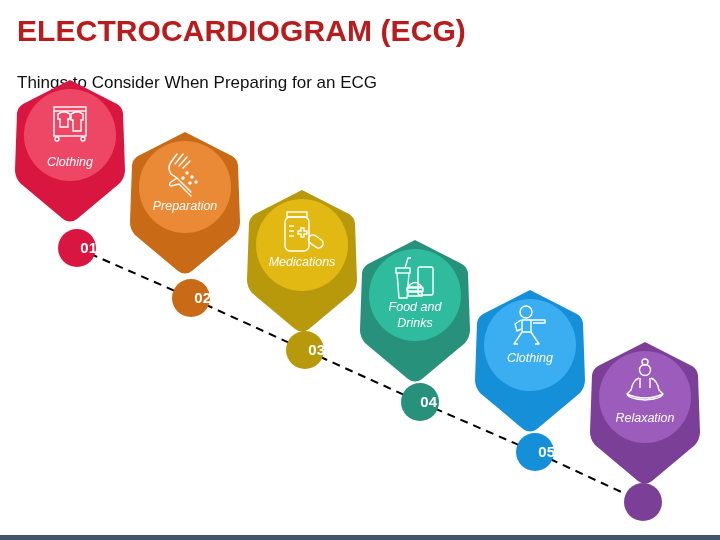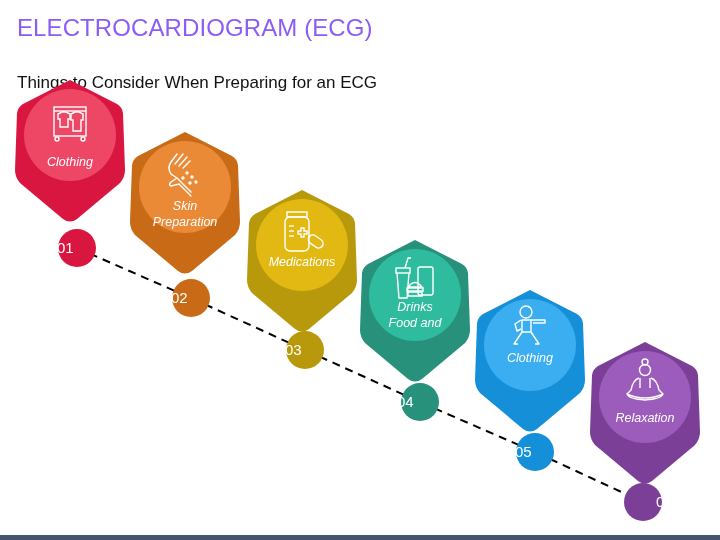--- a/index.html
+++ b/index.html
@@ -1,22 +1,22 @@
 <!DOCTYPE html>
 <html><head>
   <meta charset="utf-8">
   <style>
     html, body { margin:0; padding:0; }
     body { width:720px; height:540px; position:relative; overflow:hidden; background:#ffffff; font-family:"Liberation Sans", sans-serif; }
-    .title { position:absolute; left:17px; top:14px; font-size:24px; font-weight:normal; color:#8b5cf6; letter-spacing:0.1px; }
+    .title { position:absolute; left:17px; top:14px; font-size:30px; font-weight:bold; color:#b91c1c; letter-spacing:0.1px; }
     .subtitle { position:absolute; left:17px; top:49px; font-size:17px; color:#111;margin-top:24px; }
     .bottom-bar { position:absolute; left:0; top:535px; width:720px; height:5px; background:#44546a; }
     svg.canvas { position:absolute; left:0; top:0; }
     .lbl { position:absolute; width:100px; text-align:center; color:#fff; font-size:12.5px; line-height:16px; font-weight:normal;font-style:italic; }
-    .badge-text { position:absolute; width:40px; text-align:left; color:#fff; font-size:15px; font-weight:normal; line-height:40px; }
+    .badge-text { position:absolute; width:40px; text-align:right; color:#fff; font-size:15px; font-weight:bold; line-height:40px; }
   </style>
 </head>
 <body>
 
 <div class="title">ELECTROCARDIOGRAM (ECG)</div>
 <div class="subtitle">Things to Consider When Preparing for an ECG</div>
 
 <svg class="canvas" width="720" height="540" viewBox="0 0 720 540">
 
   <polyline points="77,248 191,298 305,350 420,402 535,452 643,502" fill="none" stroke="#000" stroke-width="2" stroke-dasharray="8,6"></polyline>
@@ -100,27 +100,26 @@
       <path d="M-6,36 q-6,2 -8,12 l-4,4 M6,36 q6,2 8,12 l4,4"></path>
       <path d="M-5,36 v10 M5,36 v10"></path>
       <path d="M-18,52 q18,8 36,0 q-2,5 -18,6 q-16,-1 -18,-6 z"></path>
     </g>
   </g>
   <circle cx="643" cy="502" r="19" fill="#7b3f97"></circle>
 </svg>
 
 <div class="lbl" style="left:20px; top:154px;">Clothing</div>
 <div class="lbl" style="left:135px; top:198px;">
-  <div>Skin</div>
   <div>Preparation</div>
 </div>
 <div class="lbl" style="left:252px; top:254px;">Medications</div>
 <div class="lbl" style="left:365px; top:299px;">
+  <div>Food and</div>
   <div>Drinks</div>
-  <div>Food and</div>
 </div>
 <div class="lbl" style="left:480px; top:350px;">
   <div>Clothing</div>
 </div>
 <div class="lbl" style="left:595px; top:410px;">Relaxation</div>
 
 <div class="badge-text" style="left:57px; top:228px;">01</div>
 <div class="badge-text" style="left:171px; top:278px;">02</div>
 <div class="badge-text" style="left:285px; top:330px;">03</div>
 <div class="badge-text" style="left:397px; top:382px;">04</div>

